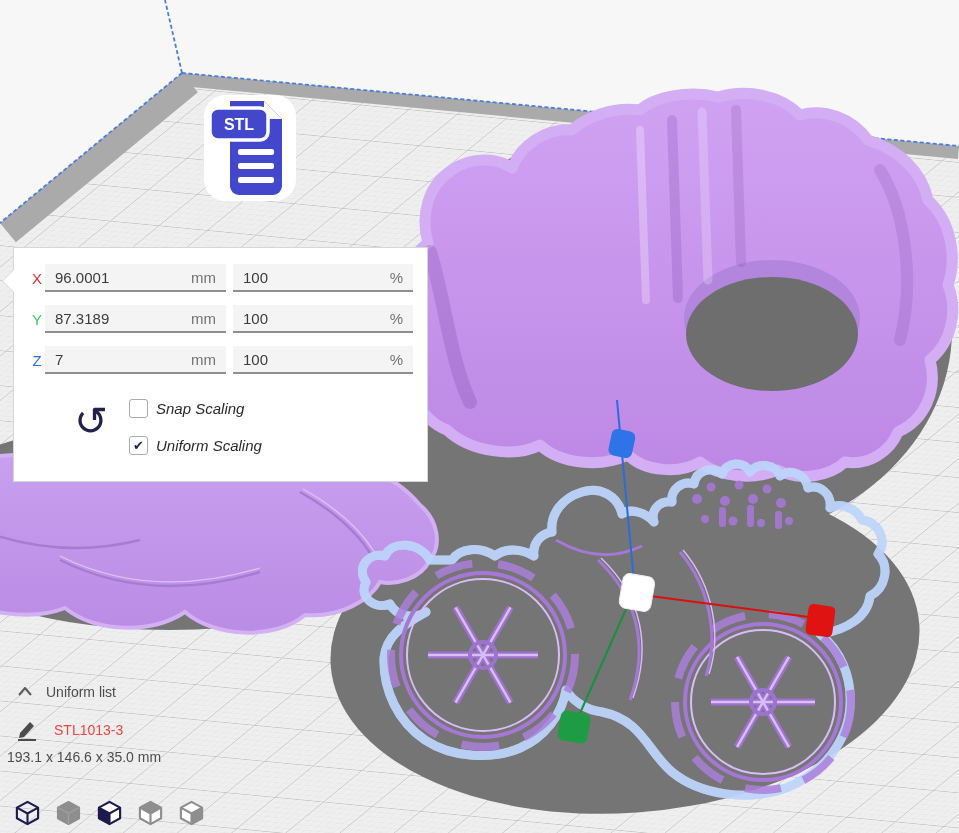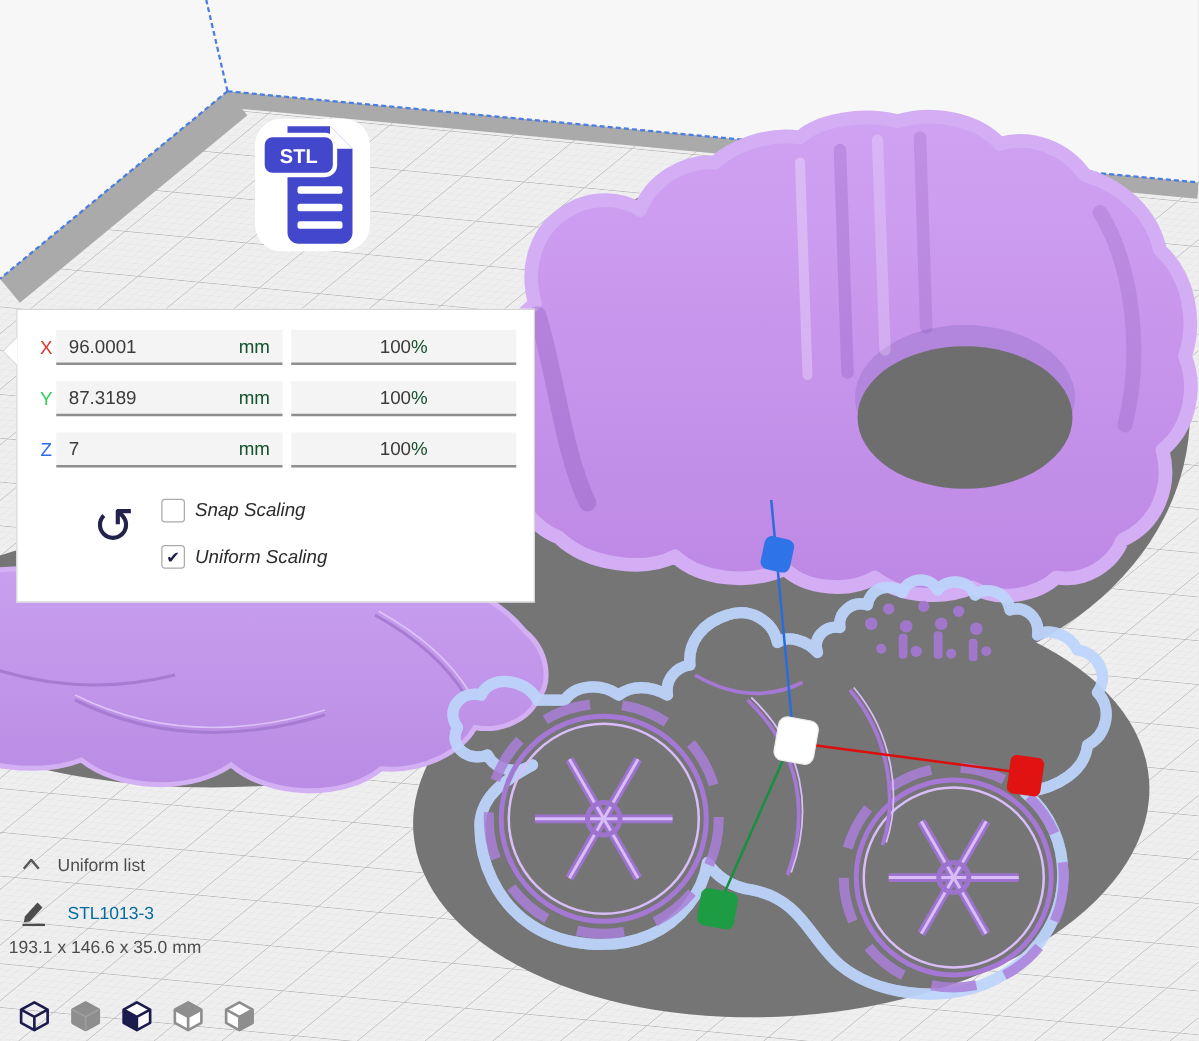--- a/index.html
+++ b/index.html
@@ -29,23 +29,23 @@
     font-size:15px;text-align:center;
   }
   .axis-x .axis-label{color:#e0312b;}
   .axis-y .axis-label{color:#35cf5c;}
   .axis-z .axis-label{color:#2c6cf2;}
   .field{
     position:absolute;top:0;height:28px;background:#f4f4f4;border-bottom:2px solid #8f8f8f;
     display:flex;align-items:center;justify-content:space-between;
     padding:0 10px;box-sizing:border-box;font-size:15px;color:#3c3c3c;
   }
-  .field .unit{color:#14532d;}
+  .field .unit{color:#737373;}
   .field.mm{left:31px;width:181px;}
-  .field.pct{left:219px;width:180px;justify-content:center;}
+  .field.pct{left:219px;width:180px;}
   .row-x{top:16px;} .row-y{top:57px;} .row-z{top:98px;}
 
   .reset-btn{
     position:absolute;left:52px;top:146px;width:50px;height:54px;border:none;background:transparent;
     font-size:40px;color:#23224d;cursor:pointer;line-height:54px;text-align:center;padding:0;
     font-family:"DejaVu Sans",sans-serif;
   }
   .check-row{position:absolute;left:115px;height:19px;}
   .check-row.snap{top:151px;} .check-row.uniform{top:188px;}
   .checkbox{
@@ -54,21 +54,21 @@
     font-size:13px;color:#201f4a;
   }
   .check-label{position:absolute;left:27px;top:0;line-height:19px;font-size:15px;color:#2b2b2b;white-space:nowrap;font-style:italic;}
 
   
   .objectlist-header{position:absolute;left:16px;top:684px;z-index:5;height:18px;}
   .objectlist-header .chev{position:absolute;left:2px;top:3px;}
   .objectlist-header .hdr-text{position:absolute;left:30px;top:0;font-size:14px;color:#4c4c4c;white-space:nowrap;}
   .objectlist-item{position:absolute;left:16px;top:719px;z-index:5;height:22px;}
   .objectlist-item .pencil{position:absolute;left:0;top:0;}
-  .objectlist-item .item-text{position:absolute;left:38px;top:3px;font-size:14px;color:#0369a1;white-space:nowrap;}
+  .objectlist-item .item-text{position:absolute;left:38px;top:3px;font-size:14px;color:#ef4444;white-space:nowrap;}
   .sel-dims{position:absolute;left:7px;top:749px;z-index:5;font-size:14px;color:#4c4c4c;white-space:nowrap;}
 
   .view-toolbar{position:absolute;left:14px;top:799px;z-index:5;display:flex;gap:14px;}
   .view-btn{width:27px;height:27px;padding:0;border:none;background:transparent;cursor:pointer;}
 </style>
 </head>
 <body>
 
 <div class="screen">
 

